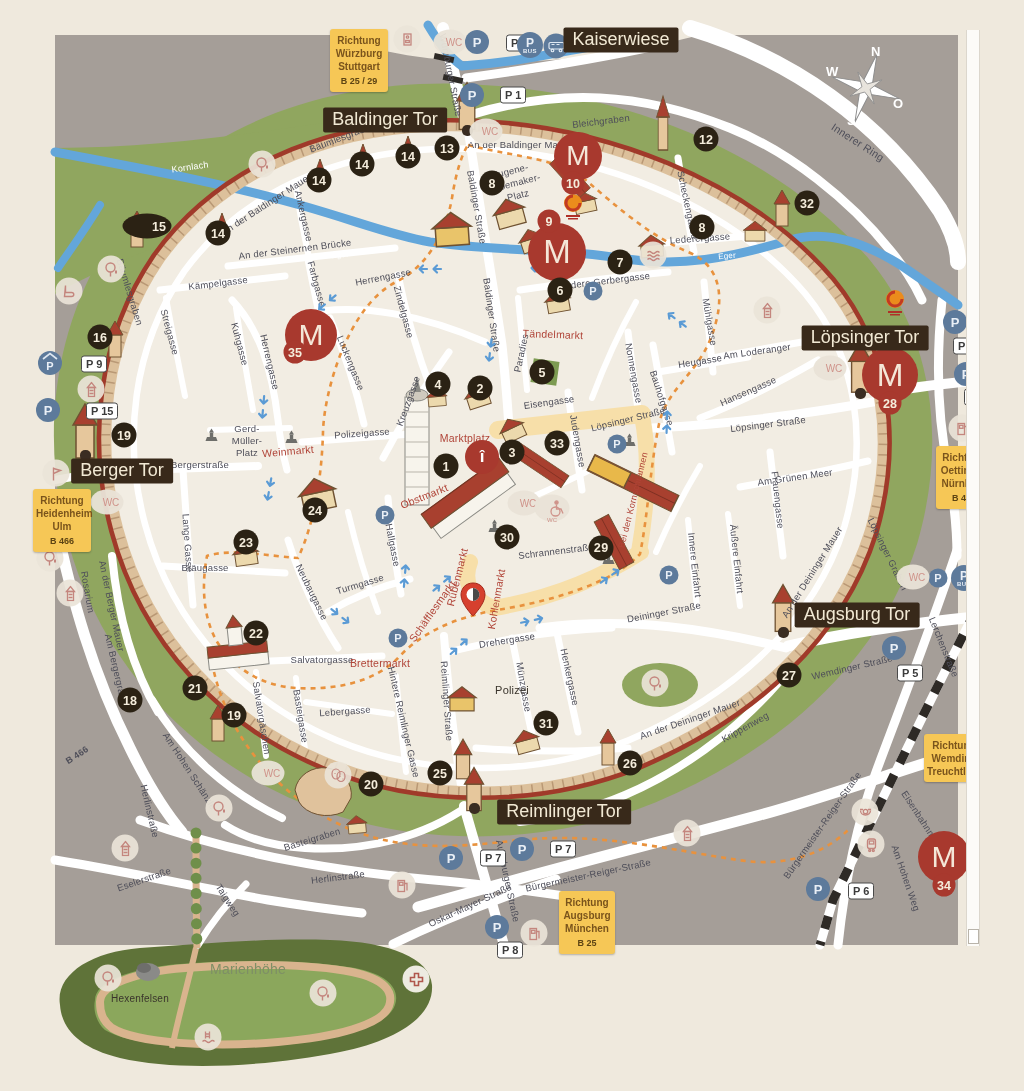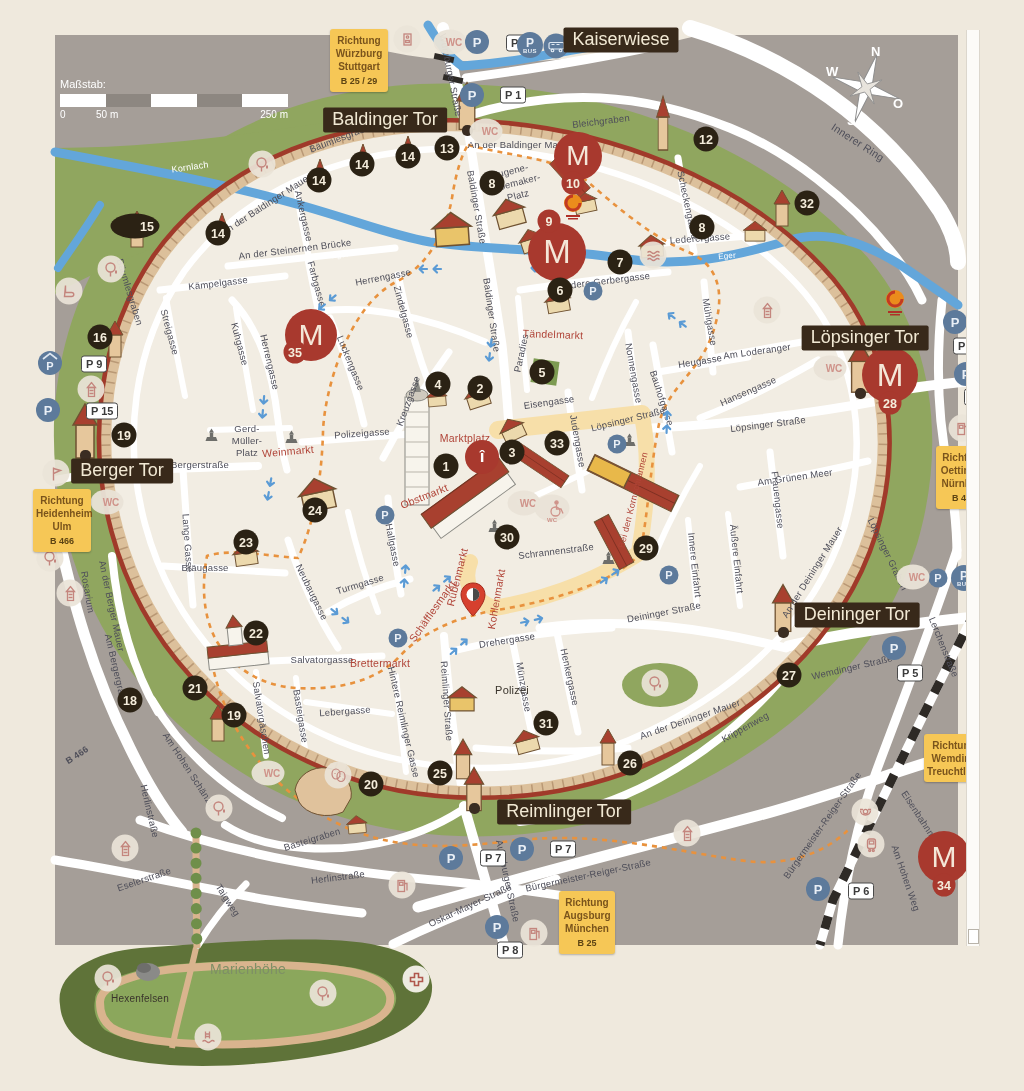--- a/index.html
+++ b/index.html
@@ -13,21 +13,21 @@
   .lbl.bk{color:#3a342c;font-weight:normal;font-size:10.5px;}
   .lbl.bd{font-weight:bold;}
   .cc{position:absolute;transform:translate(-50%,-50%);display:flex;align-items:center;justify-content:center;}
   .marker{width:25px;height:25px;border-radius:50%;background:#2b2214;color:#f5eddc;font-weight:bold;font-size:12.5px;}
   .marker.red{background:#a8392e;width:23px;height:23px;}
   .museum{border-radius:50%;background:#a8392e;color:#f4e7d8;font-weight:500;}
   .pcirc{width:24px;height:24px;border-radius:50%;background:#5d7a9b;color:#e9eff6;font-weight:bold;font-size:13px;flex-direction:column;line-height:1;}
   .pcirc.sm{width:19px;height:19px;font-size:11px;}
   .pcirc .bus{font-size:6px;letter-spacing:.5px;margin-top:-1px;}
   .plab{background:#fff;border:1.5px solid #4a4a4a;border-radius:3px;color:#3c3c3c;font-weight:bold;font-size:11px;padding:0 4px;line-height:15px;white-space:nowrap;}
-  .wc{width:25px;height:25px;border-radius:50%;background:rgba(233,227,215,.95);color:#cf938a;font-weight:bold;font-size:10px;padding-left:8px;}
+  .wc{width:25px;height:25px;border-radius:50%;background:rgba(233,227,215,.95);color:#cf938a;font-weight:normal;font-size:10px;padding-left:8px;}
   .amen{width:27px;height:27px;border-radius:50%;background:rgba(234,228,216,.92);}
   .nob{background:transparent;}
   .gate{position:absolute;transform:translate(-50%,-50%);background:#38291a;color:#f2e9d4;font-size:18px;padding:1px 9px 3px;border-radius:2px;white-space:nowrap;z-index:6;}
   .sign{position:absolute;background:#f6c756;border-radius:3px;padding:5px 3px 4px;text-align:center;color:#7a541c;font-size:10px;font-weight:bold;line-height:1.3;box-shadow:0 1px 2px rgba(0,0,0,.25);z-index:5;}
   .sign .rt{color:#5d4413;font-size:9px;margin-top:3px;}
   .arrowbox{position:absolute;transform:translate(-50%,-50%);}
   .info{width:34px;height:34px;border-radius:50%;background:#a8392e;color:#fff;font-weight:bold;font-size:17px;}
   #scalebar{position:absolute;left:60px;top:78px;z-index:4;color:#fff;font-size:11px;}
   #scalebar .bar{display:flex;margin-top:4px;width:228px;height:13px;}
   #scalebar .bar span{flex:1;}
@@ -390,34 +390,34 @@
       <div class="cc marker" style="position: absolute; left: 560px; top: 290px; transform: translate(-50%, -50%); z-index: 4;">6</div>
       <div class="cc marker" style="position: absolute; left: 620px; top: 262px; transform: translate(-50%, -50%); z-index: 4;">7</div>
       <div class="cc marker" style="position: absolute; left: 492px; top: 183px; transform: translate(-50%, -50%); z-index: 4;">8</div>
       <div class="cc marker" style="position: absolute; left: 702px; top: 227px; transform: translate(-50%, -50%); z-index: 4;">8</div>
       <div class="cc marker" style="position: absolute; left: 706px; top: 139px; transform: translate(-50%, -50%); z-index: 4;">12</div>
       <div class="cc marker" style="position: absolute; left: 447px; top: 148px; transform: translate(-50%, -50%); z-index: 4;">13</div>
       <div class="cc marker" style="position: absolute; left: 218px; top: 233px; transform: translate(-50%, -50%); z-index: 4;">14</div>
       <div class="cc marker" style="position: absolute; left: 319px; top: 180px; transform: translate(-50%, -50%); z-index: 4;">14</div>
       <div class="cc marker" style="position: absolute; left: 362px; top: 164px; transform: translate(-50%, -50%); z-index: 4;">14</div>
       <div class="cc marker" style="position: absolute; left: 408px; top: 156px; transform: translate(-50%, -50%); z-index: 4;">14</div>
-      <div class="cc marker" style="position: absolute; left: 135px; top: 226px; transform: translate(-50%, -50%); z-index: 4; padding-left: 24px;">15</div>
+      <div class="cc marker" style="position: absolute; left: 147px; top: 226px; transform: translate(-50%, -50%); z-index: 4; padding-left: 24px;">15</div>
       <div class="cc marker" style="position: absolute; left: 100px; top: 337px; transform: translate(-50%, -50%); z-index: 4;">16</div>
       <div class="cc marker" style="position: absolute; left: 124px; top: 435px; transform: translate(-50%, -50%); z-index: 4;">19</div>
       <div class="cc marker" style="position: absolute; left: 130px; top: 700px; transform: translate(-50%, -50%); z-index: 4;">18</div>
       <div class="cc marker" style="position: absolute; left: 234px; top: 715px; transform: translate(-50%, -50%); z-index: 4;">19</div>
       <div class="cc marker" style="position: absolute; left: 371px; top: 784px; transform: translate(-50%, -50%); z-index: 4;">20</div>
       <div class="cc marker" style="position: absolute; left: 195px; top: 688px; transform: translate(-50%, -50%); z-index: 4;">21</div>
       <div class="cc marker" style="position: absolute; left: 256px; top: 633px; transform: translate(-50%, -50%); z-index: 4;">22</div>
       <div class="cc marker" style="position: absolute; left: 246px; top: 542px; transform: translate(-50%, -50%); z-index: 4;">23</div>
       <div class="cc marker" style="position: absolute; left: 315px; top: 510px; transform: translate(-50%, -50%); z-index: 4;">24</div>
       <div class="cc marker" style="position: absolute; left: 440px; top: 773px; transform: translate(-50%, -50%); z-index: 4;">25</div>
       <div class="cc marker" style="position: absolute; left: 630px; top: 763px; transform: translate(-50%, -50%); z-index: 4;">26</div>
       <div class="cc marker" style="position: absolute; left: 789px; top: 675px; transform: translate(-50%, -50%); z-index: 4;">27</div>
-      <div class="cc marker" style="position: absolute; left: 646px; top: 548px; transform: translate(-50%, -50%); z-index: 4;">29</div>
+      <div class="cc marker" style="position: absolute; left: 601px; top: 548px; transform: translate(-50%, -50%); z-index: 4; font-family: Liberation Mono, monospace;">29</div>
       <div class="cc marker" style="position: absolute; left: 507px; top: 537px; transform: translate(-50%, -50%); z-index: 4;">30</div>
       <div class="cc marker" style="position: absolute; left: 546px; top: 723px; transform: translate(-50%, -50%); z-index: 4;">31</div>
       <div class="cc marker" style="position: absolute; left: 807px; top: 203px; transform: translate(-50%, -50%); z-index: 4;">32</div>
       <div class="cc marker" style="position: absolute; left: 557px; top: 443px; transform: translate(-50%, -50%); z-index: 4;">33</div>
       <div class="cc marker red" style="position: absolute; left: 549px; top: 221px; transform: translate(-50%, -50%); z-index: 4;">9</div>
       <div class="cc marker red" style="position: absolute; left: 573px; top: 183px; transform: translate(-50%, -50%); z-index: 4;">10</div>
       <div class="cc marker red" style="position: absolute; left: 890px; top: 403px; transform: translate(-50%, -50%); z-index: 4;">28</div>
       <div class="cc marker red" style="position: absolute; left: 944px; top: 885px; transform: translate(-50%, -50%); z-index: 4;">34</div>
       <div class="cc marker red" style="position: absolute; left: 295px; top: 352px; transform: translate(-50%, -50%); z-index: 4;">35</div>
       <div class="cc pcirc" style="position: absolute; left: 472px; top: 95px; transform: translate(-50%, -50%); z-index: 4;">P</div>
@@ -859,39 +859,24 @@
       <div class="sign" style="left: 559px; top: 891px; width: 50px;">
         <div>Richtung</div>
         <div>Augsburg</div>
         <div>München</div>
         <div class="rt">B 25</div>
       </div>
       <div class="gate" style="position: absolute; left: 621px; top: 40px; transform: translate(-50%, -50%);">Kaiserwiese</div>
       <div class="gate" style="position: absolute; left: 385px; top: 120px; transform: translate(-50%, -50%);">Baldinger Tor</div>
       <div class="gate" style="position: absolute; left: 865px; top: 338px; transform: translate(-50%, -50%);">Löpsinger Tor</div>
       <div class="gate" style="position: absolute; left: 122px; top: 471px; transform: translate(-50%, -50%);">Berger Tor</div>
-      <div class="gate" style="position: absolute; left: 857px; top: 615px; transform: translate(-50%, -50%);">Deininger Tor</div>
+      <div class="gate" style="position: absolute; left: 857px; top: 615px; transform: translate(-50%, -50%);">Augsburg Tor</div>
       <div class="gate" style="position: absolute; left: 564px; top: 812px; transform: translate(-50%, -50%);">Reimlinger Tor</div>
     </div>
 
-<div id="scalebar">
-  <div>Maßstab:</div>
-  <div class="bar">
-    <span style="background:#fff"></span>
-        <span style="background:#8d8781"></span>
-        <span style="background:#fff"></span>
-        <span style="background:#8d8781"></span>
-        <span style="background:#fff"></span>
-  </div>
-  <div class="ticks">
-    <span style="left:0">0</span>
-    <span style="left:36px">50 m</span>
-    <span style="right:0">250 m</span>
-  </div>
-</div>
 
 <div id="compass">
   <span style="left:55px;top:6px">N</span>
   <span style="left:10px;top:26px">W</span>
   <span style="left:77px;top:58px">O</span>
   <span style="left:31px;top:75px">S</span>
 </div>
 
 <div id="rightcover"></div>
 <div id="scrollbar">

